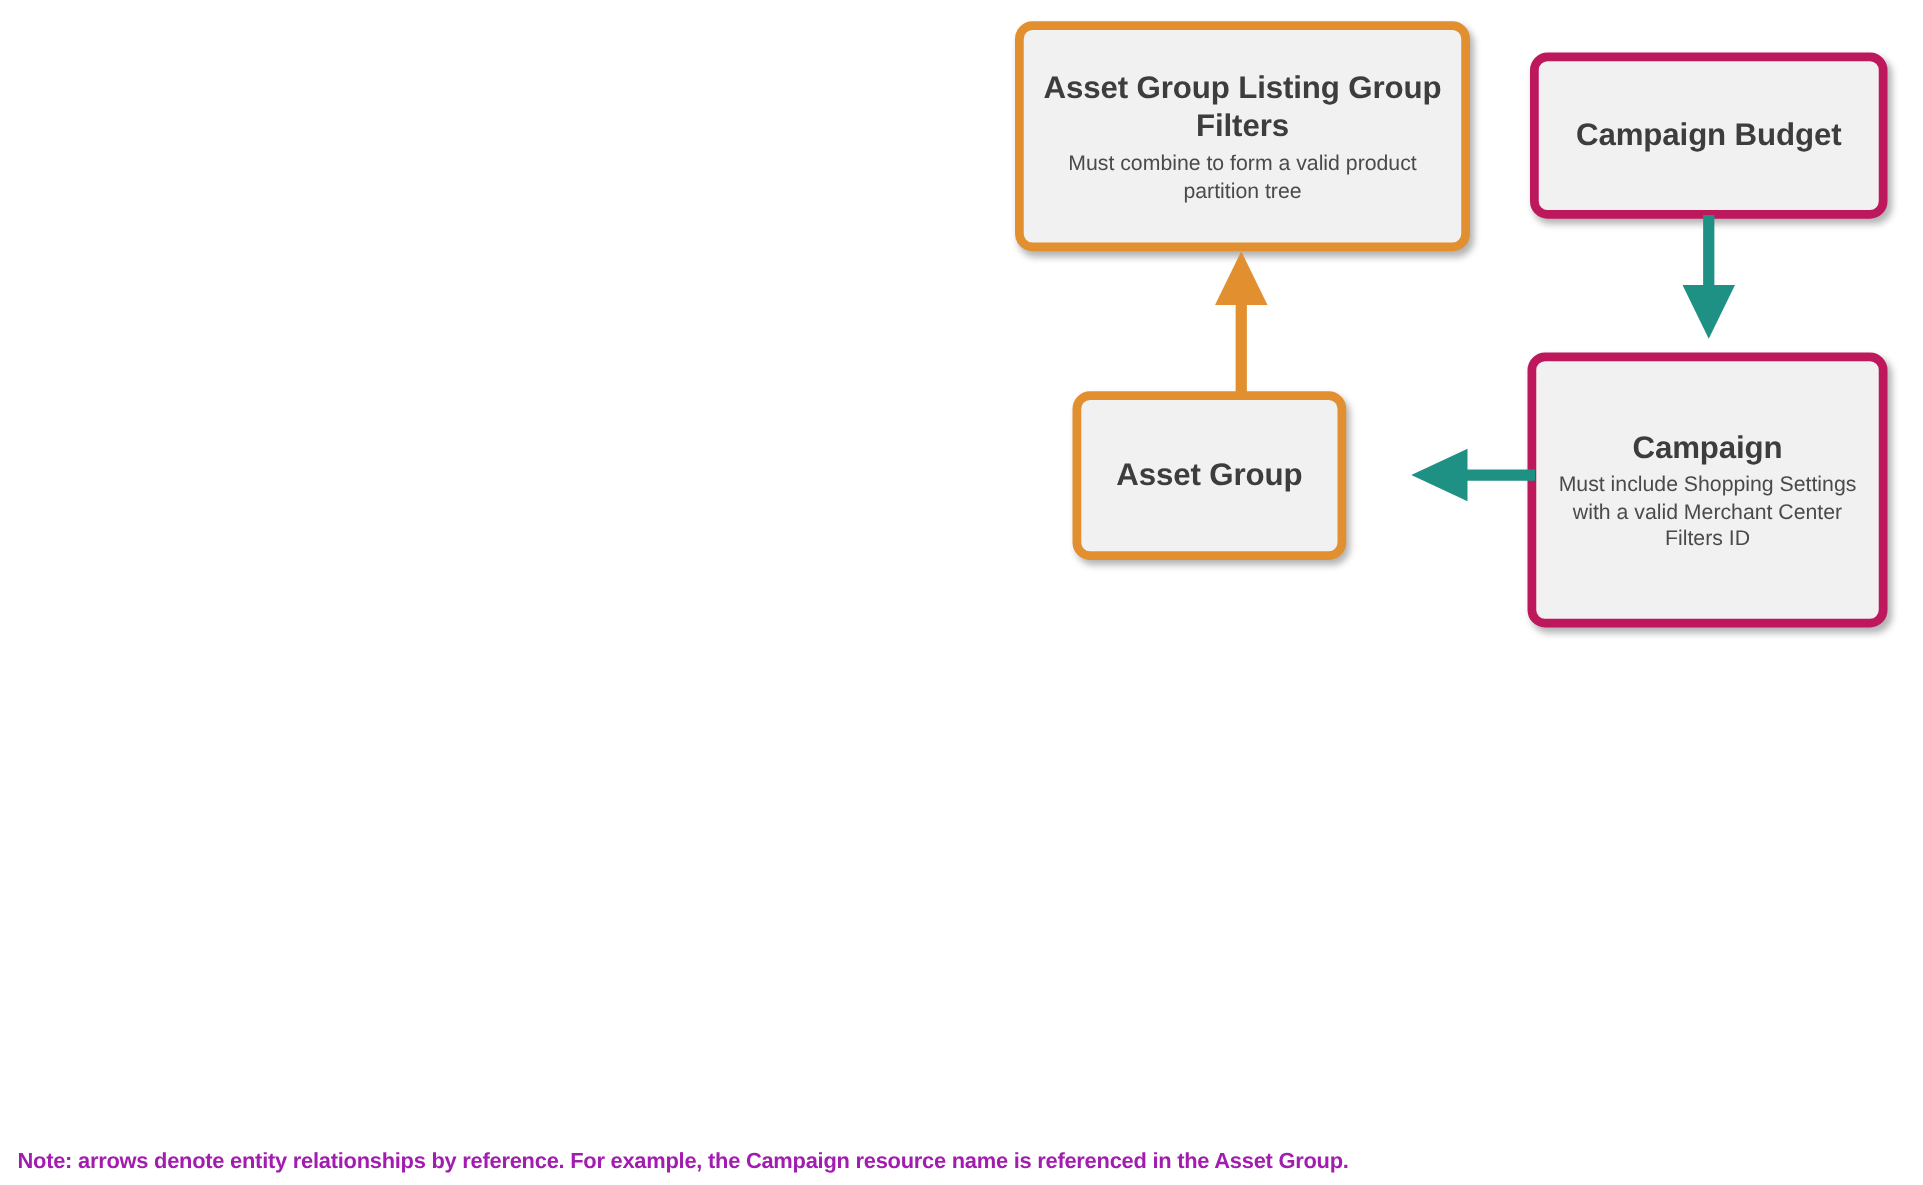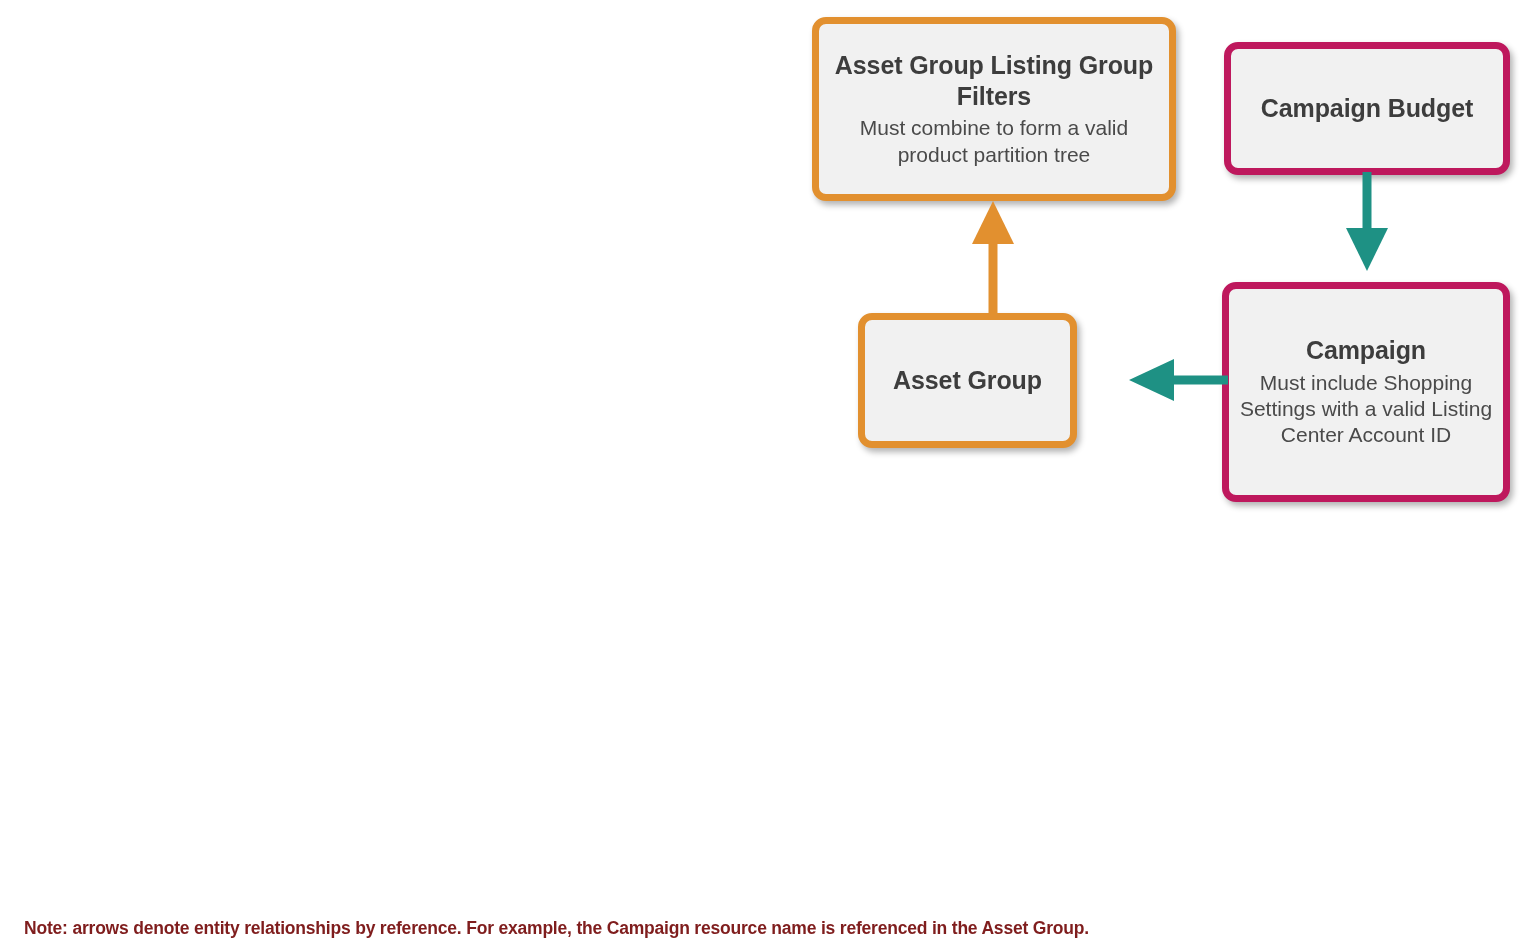--- a/index.html
+++ b/index.html
@@ -34,21 +34,21 @@
   .node.teal   { border: 7px solid #be185d; }
 
   .node-title {
     font-size: 25px;
     font-weight: bold;
     color: #3d3d3d;
     line-height: 1.22;
     letter-spacing: -0.1px;
   }
   .node-desc {
-    font-size: 21px;
+    font-size: 17px;
     font-weight: normal;
     color: #4a4a4a;
     line-height: 1.26;
     margin-top: 4px;
   }
 
   
   #node-aglgf   { left: 812px;  top: 17px;  width: 364px; height: 184px; }
   #node-budget  { left: 1224px; top: 42px;  width: 286px; height: 133px; }
   #node-ag      { left: 858px;  top: 313px; width: 219px; height: 135px; }
@@ -58,24 +58,23 @@
   .edge { position: absolute; }
   .edge svg { display: block; overflow: visible; }
 
   
   #footnote {
     position: absolute;
     left: 14px;
     top: 918px;
     font-size: 17.5px;
     font-weight: bold;
-    color: #7f1d1d;
+    color: #a21caf;
     white-space: nowrap;
     letter-spacing: -0.2px;
-    margin-left: 10px;
   }
 </style>
 </head>
 <body>
 
 <div id="canvas">
 
   <div class="node orange" id="node-aglgf">
     <div class="node-title">Asset Group Listing Group Filters</div>
     <div class="node-desc">Must combine to form a valid product partition tree</div>
@@ -84,21 +83,21 @@
   <div class="node teal" id="node-budget">
     <div class="node-title">Campaign Budget</div>
   </div>
 
   <div class="node orange" id="node-ag">
     <div class="node-title">Asset Group</div>
   </div>
 
   <div class="node teal" id="node-campaign">
     <div class="node-title">Campaign</div>
-    <div class="node-desc">Must include Shopping Settings with a valid Listing Center Account ID</div>
+    <div class="node-desc">Must include Shopping Settings with a valid Merchant Center Filters ID</div>
   </div>
 
   <div class="edge" id="edge-ag-up" style="left: 962px; top: 198px; width: 62px; height: 122px;">
     <svg width="62" height="122" viewBox="0 0 62 122">
       <line x1="31" y1="122" x2="31" y2="42" stroke="#E2902F" stroke-width="9"></line>
       <polygon points="31,3 52,46 10,46" fill="#E2902F"></polygon>
     </svg>
   </div>
 
   <div class="edge" id="edge-budget-down" style="left: 1336px; top: 172px; width: 62px; height: 102px;">

